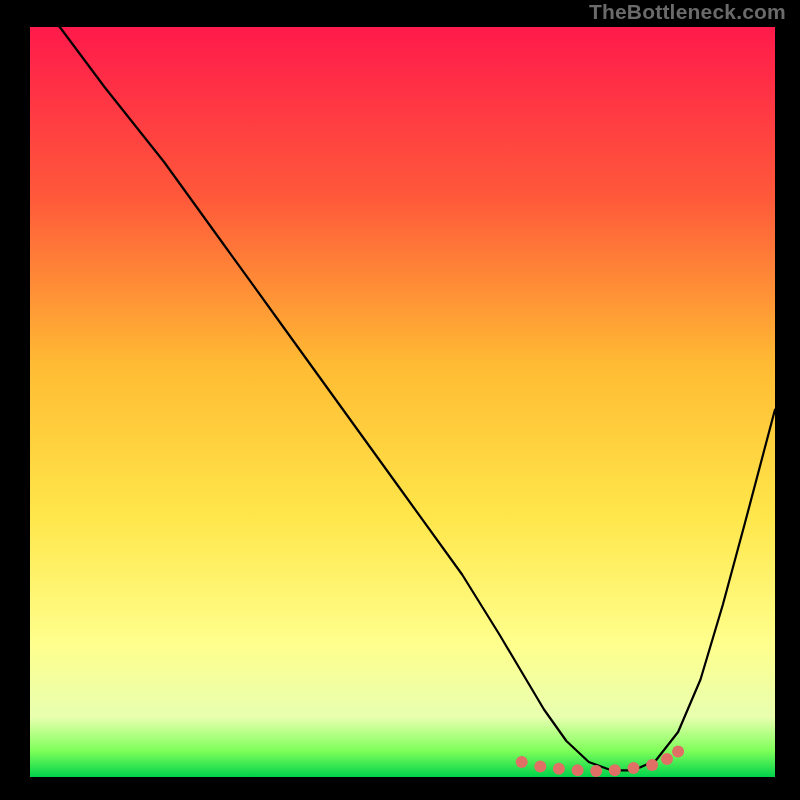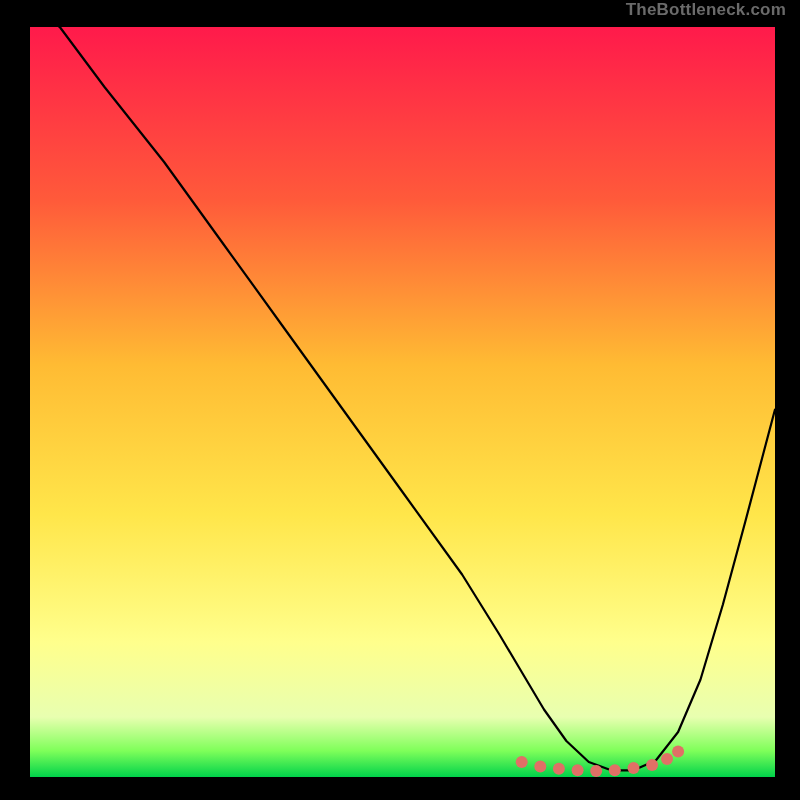--- a/index.html
+++ b/index.html
@@ -13,21 +13,21 @@
   .chart-wrap {
     position: relative;
     width: 800px;
     height: 800px;
   }
   .watermark {
     position: absolute;
     top: 0;
     right: 14px;
     font-family: Arial, Helvetica, sans-serif;
-    font-size: 17px;
+    font-size: 21px;
     font-weight: bold;
     color: #6a6a6a;
     letter-spacing: 0.2px;
     z-index: 3;
   }
   svg.plot {
     position: absolute;
     left: 0;
     top: 0;
     z-index: 1;

